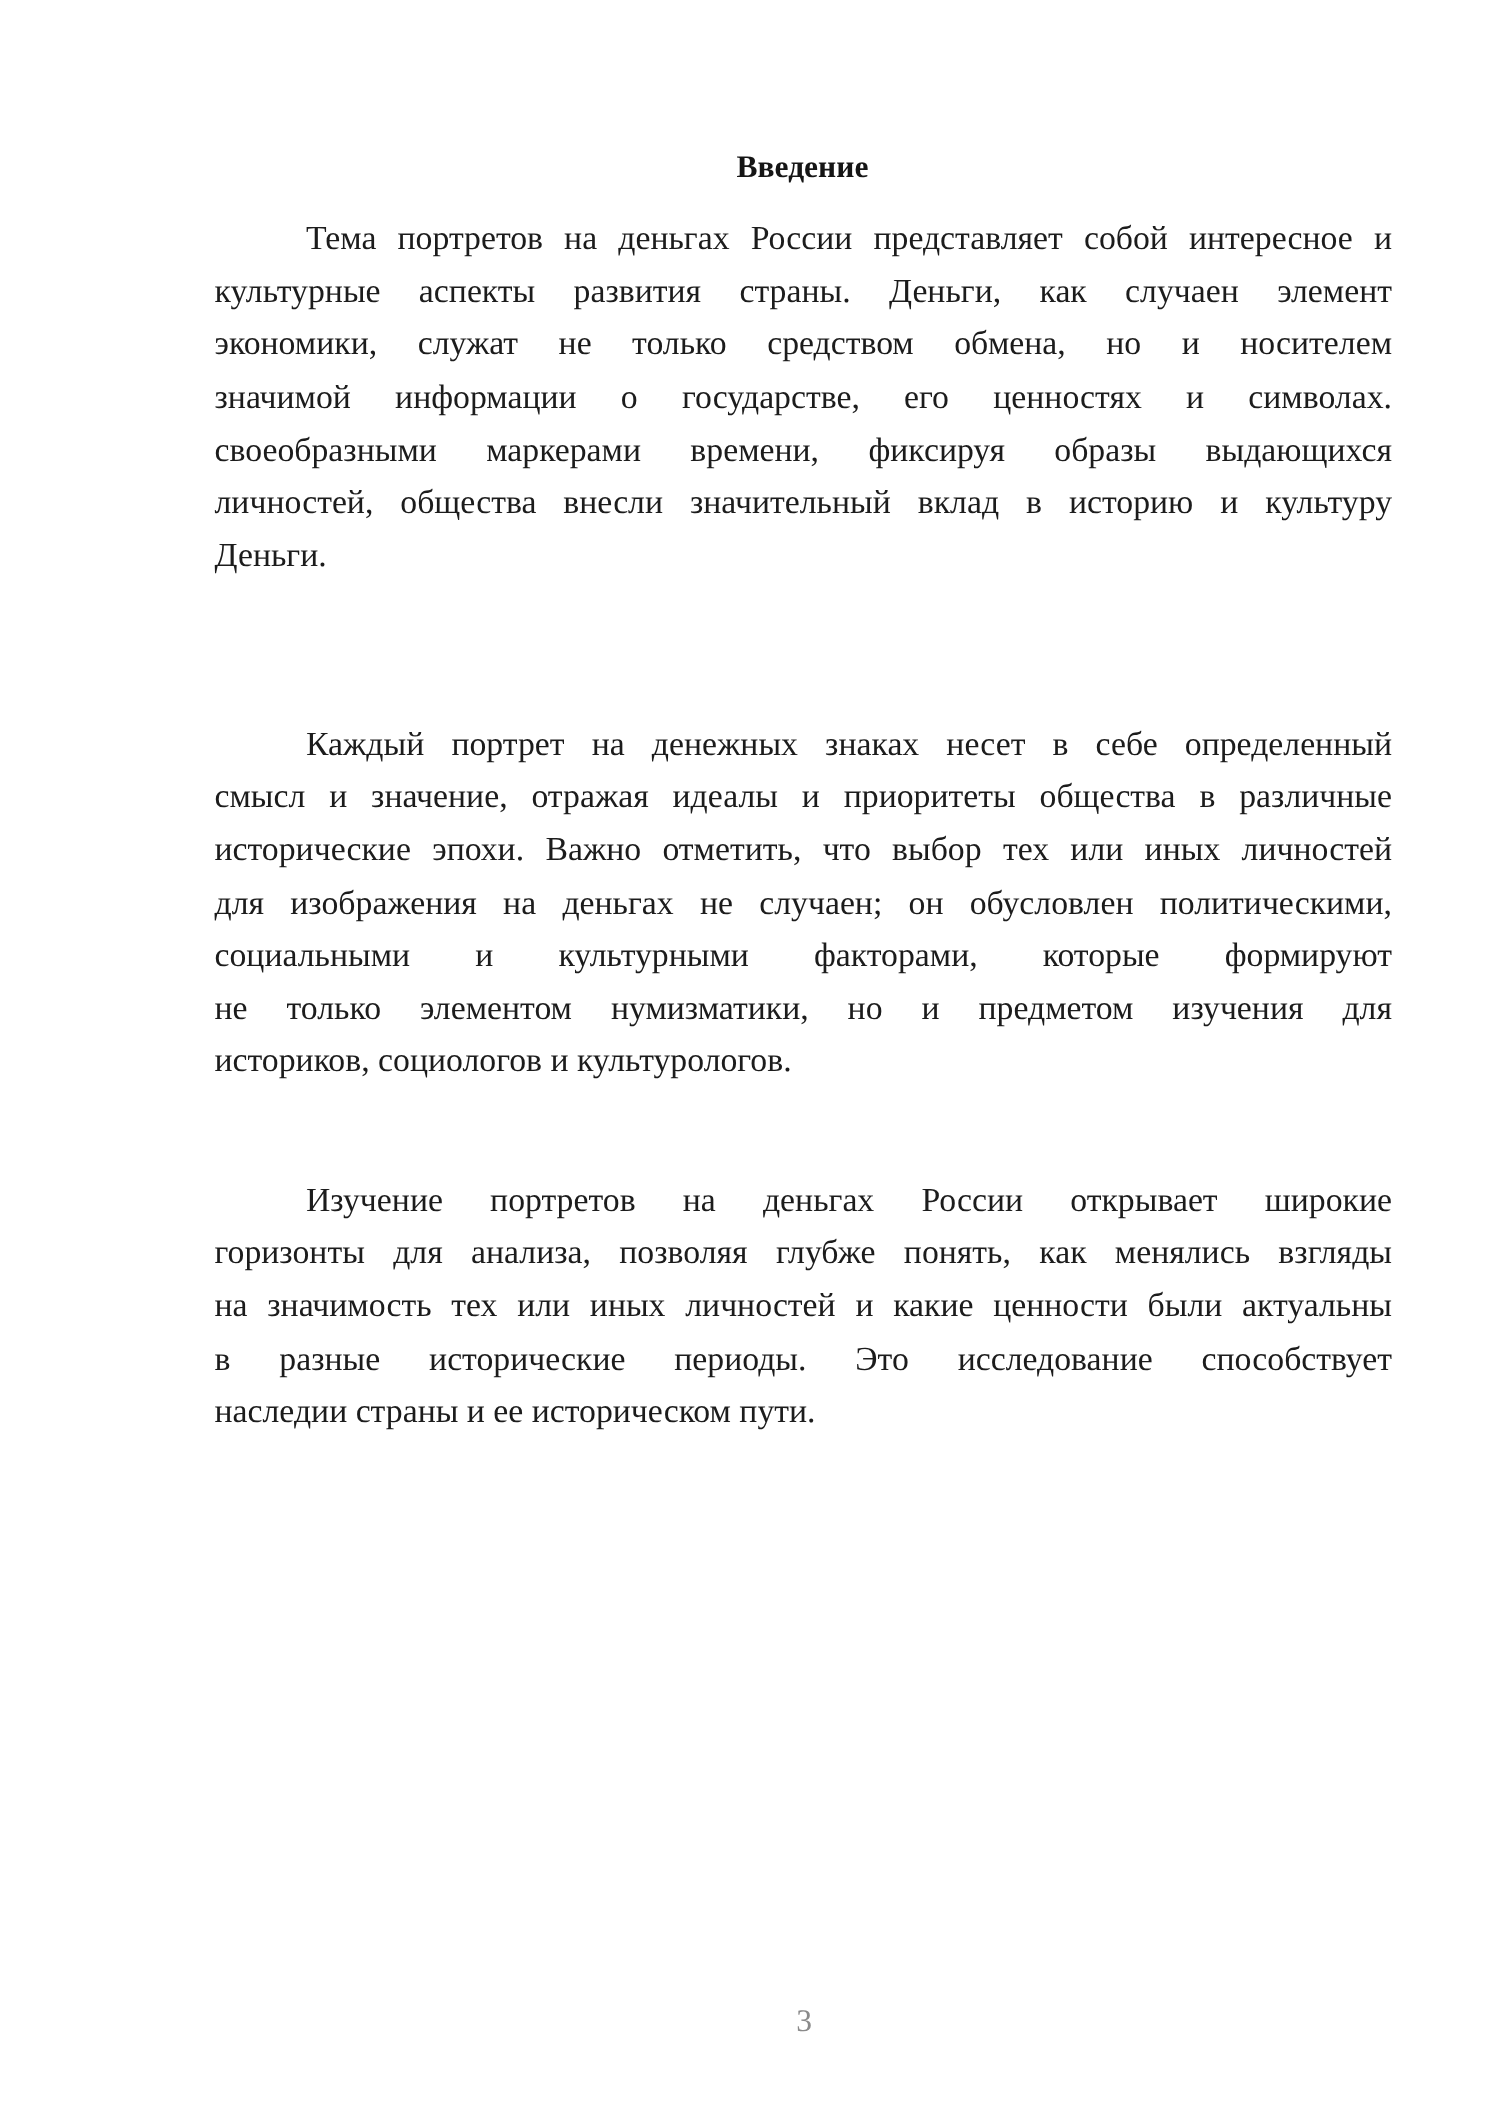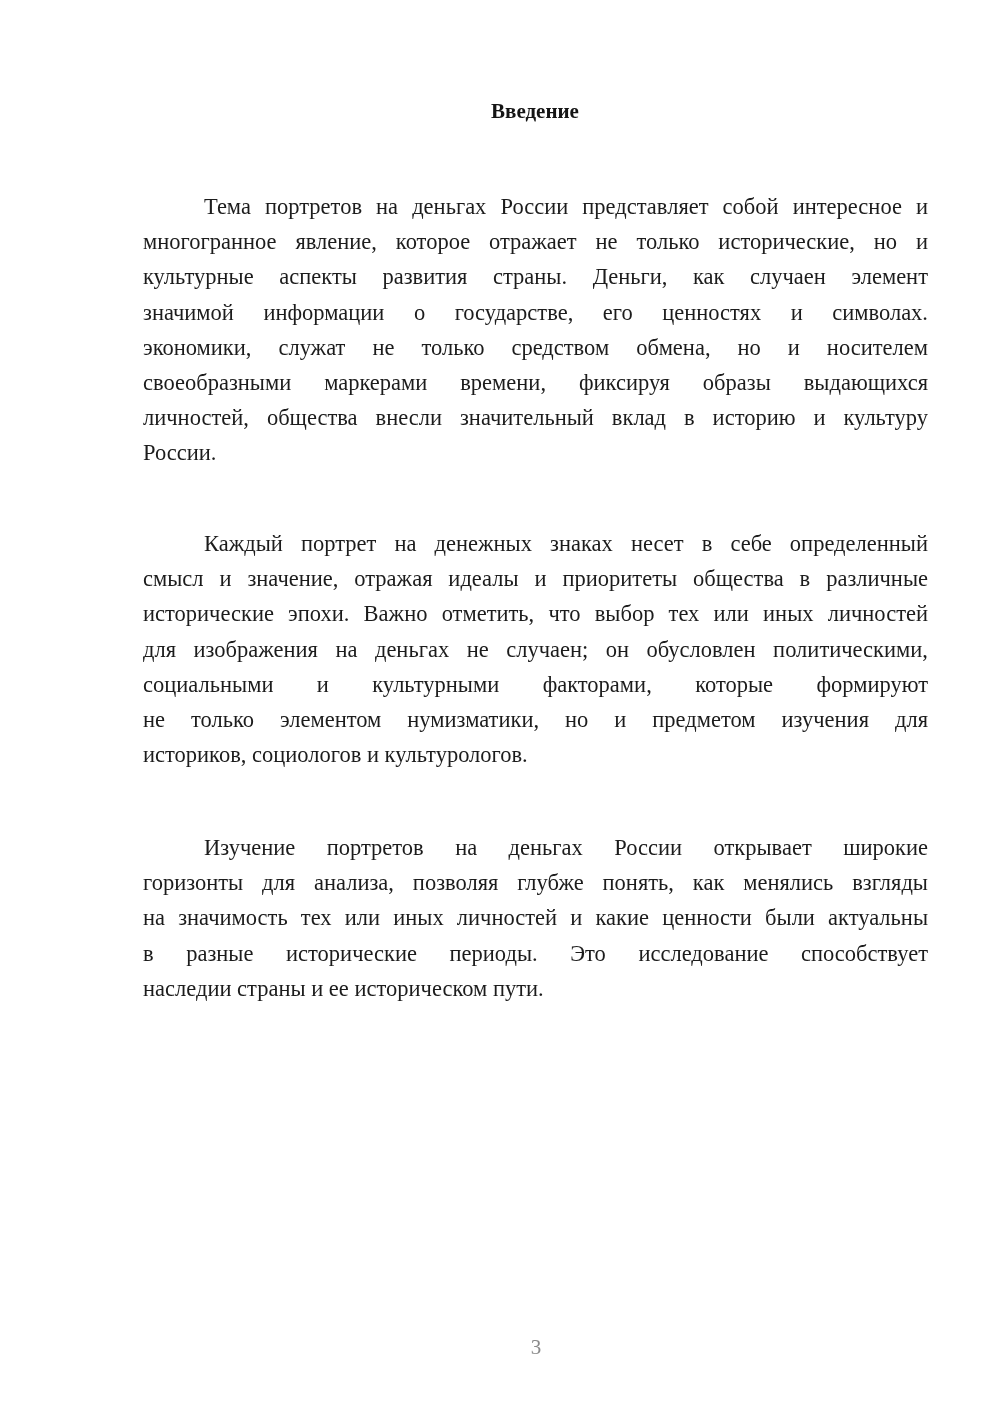--- a/index.html
+++ b/index.html
@@ -43,21 +43,20 @@
       font-size: 22.5px;
       line-height: 35.2px;
       height: 35.2px;
       white-space: nowrap;
       text-align: justify;
       text-align-last: justify;
       color: #1c1c1c;
     }
     .line.first {
       padding-left: 61px;
-      margin-top: 48px;
     }
     .line.last {
       text-align: left;
       text-align-last: left;
     }
     #p1 { top: 141px; }
     #p2 { top: 478px; }
     #p3 { top: 782px; }
     .page-number {
       position: absolute;
@@ -72,27 +71,26 @@
   </style>
 </head>
 <body>
 
 <div class="page">
 
   <div class="heading">Введение</div>
 
   <div class="para" id="p1">
     <span class="line first">Тема портретов на деньгах России представляет собой интересное и</span>
-    <span class="line">многогранное явление, которое отражает не только исторические, но и</span>
     <span class="line">культурные аспекты развития страны. Деньги, как случаен элемент</span>
+    <span class="line">экономики, служат не только средством обмена, но и носителем</span>
     <span class="line">значимой информации о государстве, его ценностях и символах.</span>
-    <span class="line">экономики, служат не только средством обмена, но и носителем</span>
     <span class="line">своеобразными маркерами времени, фиксируя образы выдающихся</span>
     <span class="line">личностей, общества внесли значительный вклад в историю и культуру</span>
-    <span class="line last">России.</span>
+    <span class="line last">Деньги.</span>
   </div>
 
   <div class="para" id="p2">
     <span class="line first">Каждый портрет на денежных знаках несет в себе определенный</span>
     <span class="line">смысл и значение, отражая идеалы и приоритеты общества в различные</span>
     <span class="line">исторические эпохи. Важно отметить, что выбор тех или иных личностей</span>
     <span class="line">для изображения на деньгах не случаен; он обусловлен политическими,</span>
     <span class="line">социальными и культурными факторами, которые формируют</span>
     <span class="line">не только элементом нумизматики, но и предметом изучения для</span>
     <span class="line last">историков, социологов и культурологов.</span>

